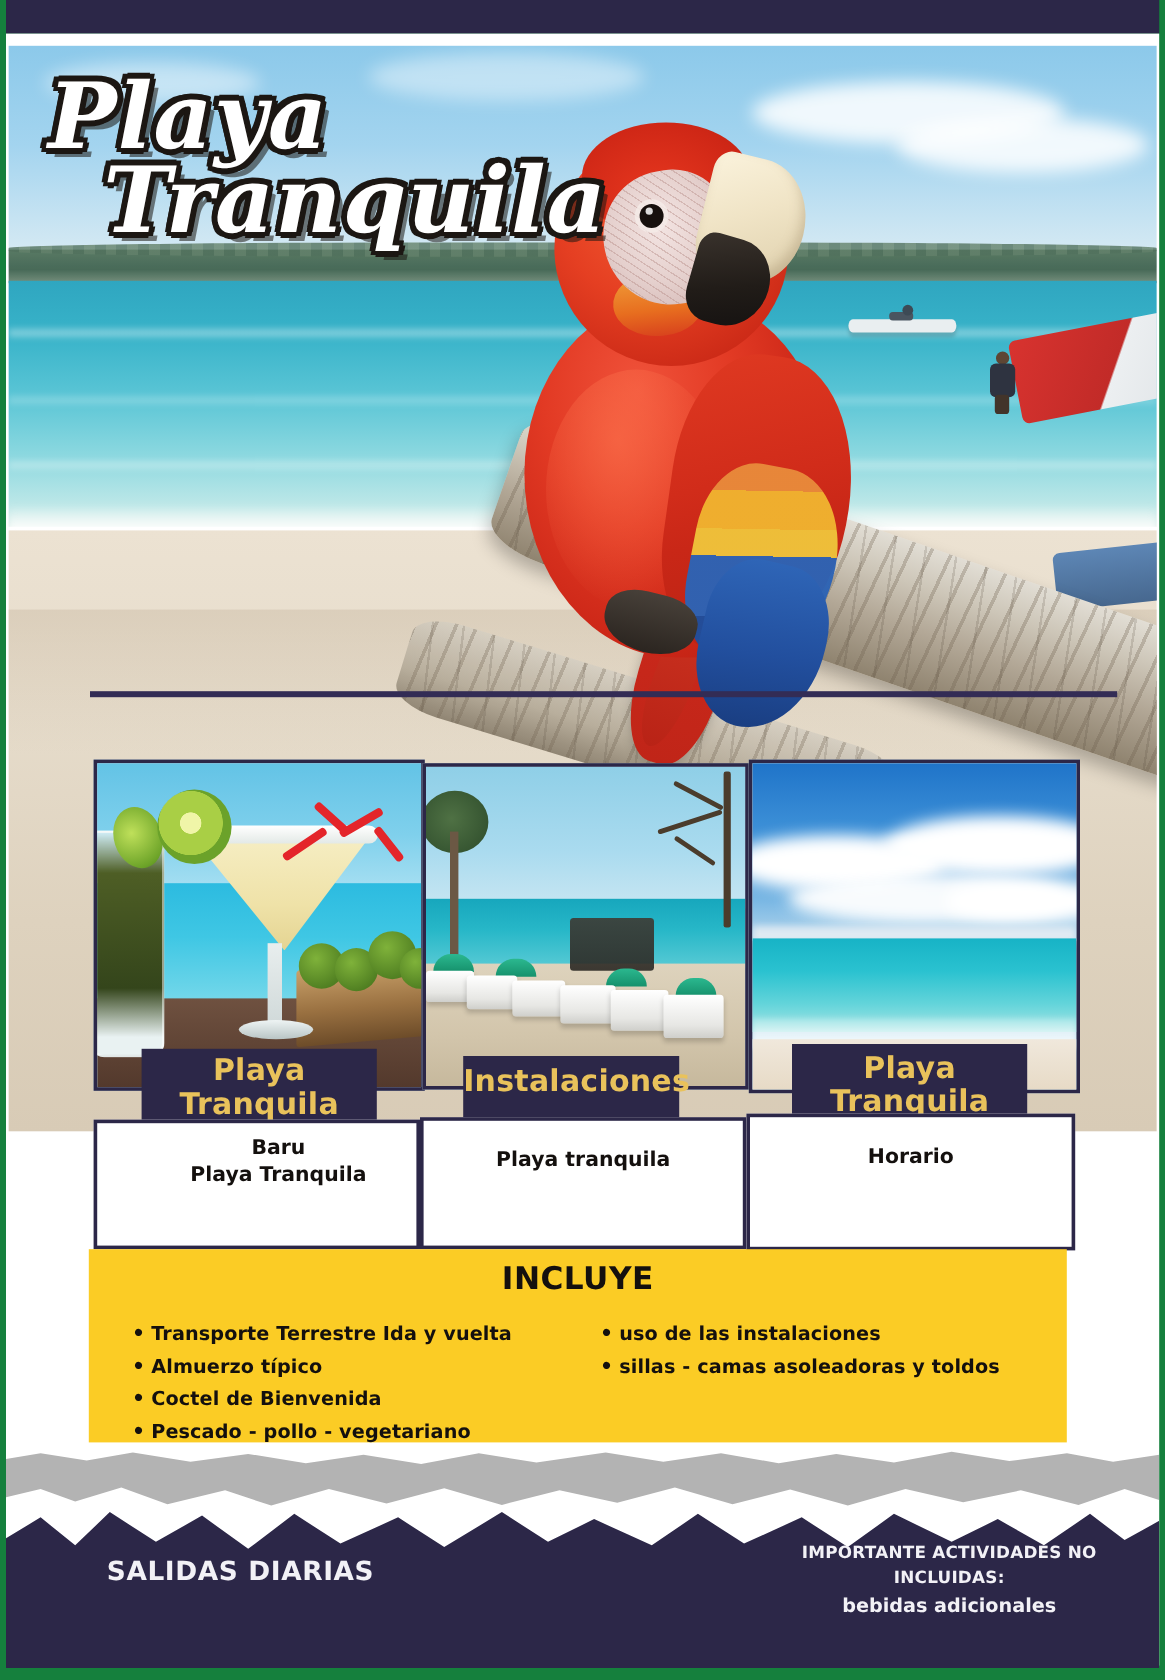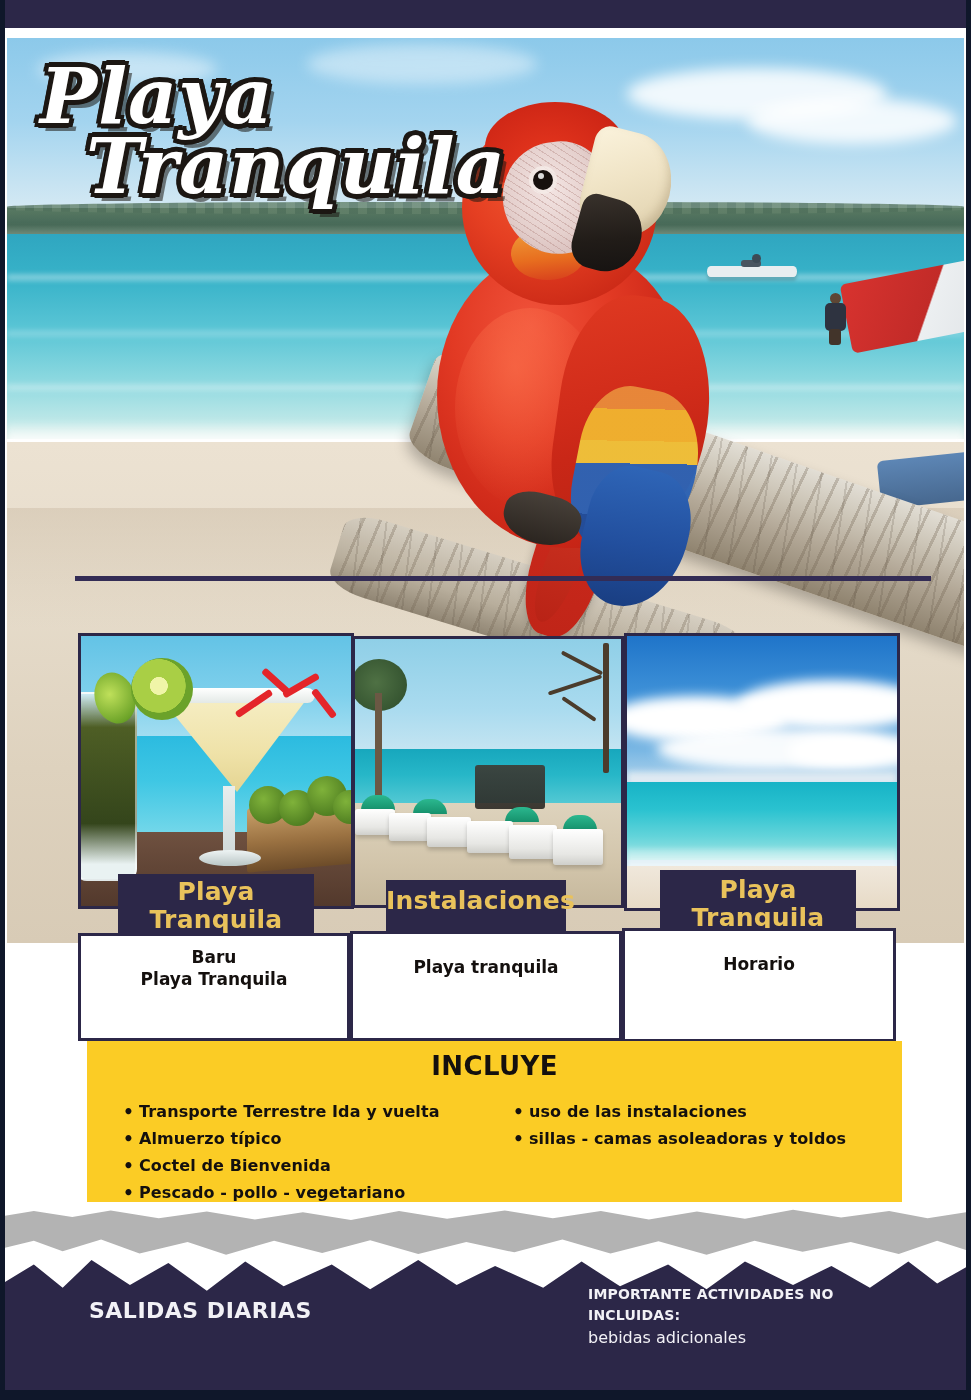--- a/index.html
+++ b/index.html
@@ -1,18 +1,18 @@
 <!DOCTYPE html>
 <html><head>
 <meta charset="utf-8">
 <style>
   html,body{margin:0;padding:0;background:#ffffff;}
   body{width:971px;height:1400px;overflow:hidden;font-family:"Liberation Sans",sans-serif;}
 
-  .poster{position:relative;width:971px;height:1400px;background:#0f172a;overflow:hidden;}
+  .poster{position:relative;width:971px;height:1400px;background:#15803d;overflow:hidden;}
 
   
   .topbar{position:absolute;left:5px;top:0;width:961px;height:28px;background:#2c2748;}
   .page-white{position:absolute;left:5px;top:28px;width:961px;height:1360px;background:#ffffff;}
 
   
   .hero{position:absolute;left:7px;top:38px;width:957px;height:905px;overflow:hidden;}
 
   .hero-sky{position:absolute;left:0;top:0;width:100%;height:185px;
     background:linear-gradient(180deg,#8cc9ea 0%,#a3d4ef 45%,#c6e3f2 78%,#dcecf4 100%);}
@@ -222,26 +222,26 @@
   .c2-head{left:386px;top:880px;width:180px;height:46px;font-size:25px;padding-top:7px;}
   .c3-head{left:660px;top:870px;width:196px;height:68px;font-size:25px;padding-top:6px;}
 
   
   .card-box{position:absolute;background:#ffffff;border:3px solid #2c2748;}
   .c1-box{left:78px;top:933px;width:266px;height:102px;}
   .c2-box{left:350px;top:931px;width:266px;height:104px;}
   .c3-box{left:622px;top:928px;width:268px;height:108px;}
   .card-sub{position:absolute;left:0;width:100%;text-align:center;color:#14100e;
     font-weight:700;font-size:17px;line-height:1.32;font-family:"DejaVu Sans",sans-serif;}
-  .c1-sub{top:10px;}
+  .c1-sub{top:10px;padding-left:18px;}
   .c2-sub{top:22px;}
   .c3-sub{top:22px;}
 
   
-  .incluye{position:absolute;left:87px;top:1041px;width:815px;height:161px;background:#fbcc25;}
+  .incluye{position:absolute;left:74px;top:1041px;width:815px;height:161px;background:#fbcc25;}
   .incluye-title{position:absolute;left:0;top:10px;width:100%;text-align:center;
     font-size:26px;font-weight:700;color:#14100e;font-family:"DejaVu Sans",sans-serif;letter-spacing:.4px;}
   .inc-col{position:absolute;top:58px;}
   .inc-col-l{left:30px;width:400px;}
   .inc-col-r{left:420px;width:390px;}
   .inc-col ul{margin:0;padding:0 0 0 22px;list-style:none;}
   .inc-col li{position:relative;font-size:16px;font-weight:700;color:#14100e;
     line-height:1.68;font-family:"DejaVu Sans",sans-serif;letter-spacing:.1px;}
   .inc-col li:before{content:"•";position:absolute;left:-16px;top:-1px;font-size:17px;}
 
@@ -255,24 +255,24 @@
     clip-path:polygon(0% 26%,3% 14%,6% 30%,9% 11%,13% 28%,17% 13%,21% 32%,25% 12%,29% 29%,34% 14%,38% 31%,43% 11%,47% 28%,51% 15%,56% 30%,60% 12%,64% 29%,69% 14%,73% 31%,77% 12%,82% 28%,86% 15%,90% 30%,94% 12%,97% 27%,100% 16%,100% 100%,0% 100%);}
 
   
   .footer{position:absolute;left:5px;top:1280px;width:961px;height:108px;}
   .f-salidas{position:absolute;left:84px;top:18px;width:240px;color:#f2f1f6;
     font-size:22px;font-weight:700;letter-spacing:.5px;font-family:"DejaVu Sans",sans-serif;}
   .f-sched{position:absolute;left:338px;top:6px;width:260px;text-align:center;color:#f2f1f6;
     font-family:"DejaVu Sans",sans-serif;}
   .f-sched .f-s1{font-size:19px;font-weight:700;line-height:1.35;}
   .f-sched .f-s2{font-size:19px;font-weight:400;line-height:1.35;}
-  .f-imp{position:absolute;left:583px;top:4px;width:300px;color:#f2f1f6;
+  .f-imp{position:absolute;left:636px;top:4px;width:300px;text-align:center;color:#f2f1f6;
     font-family:"DejaVu Sans",sans-serif;}
   .f-imp .f-i1{font-size:14px;font-weight:700;line-height:1.5;letter-spacing:.2px;}
-  .f-imp .f-i2{font-size:16px;font-weight:400;line-height:1.5;}
+  .f-imp .f-i2{font-size:16px;font-weight:700;line-height:1.5;}
 
   
   .title{position:absolute;left:40px;top:62px;width:700px;
     font-family:"DejaVu Serif",serif;font-weight:700;font-style:italic;
     font-size:76px;line-height:.92;color:#ffffff;letter-spacing:1px;
     text-shadow:
       -4px -4px 0 #1c1713, 4px -4px 0 #1c1713, -4px 4px 0 #1c1713, 4px 4px 0 #1c1713,
       -5px 0 0 #1c1713, 5px 0 0 #1c1713, 0 -5px 0 #1c1713, 0 5px 0 #1c1713,
       7px 8px 0 rgba(28,23,19,.55);}
   .title .l2{display:block;margin-left:46px;}

